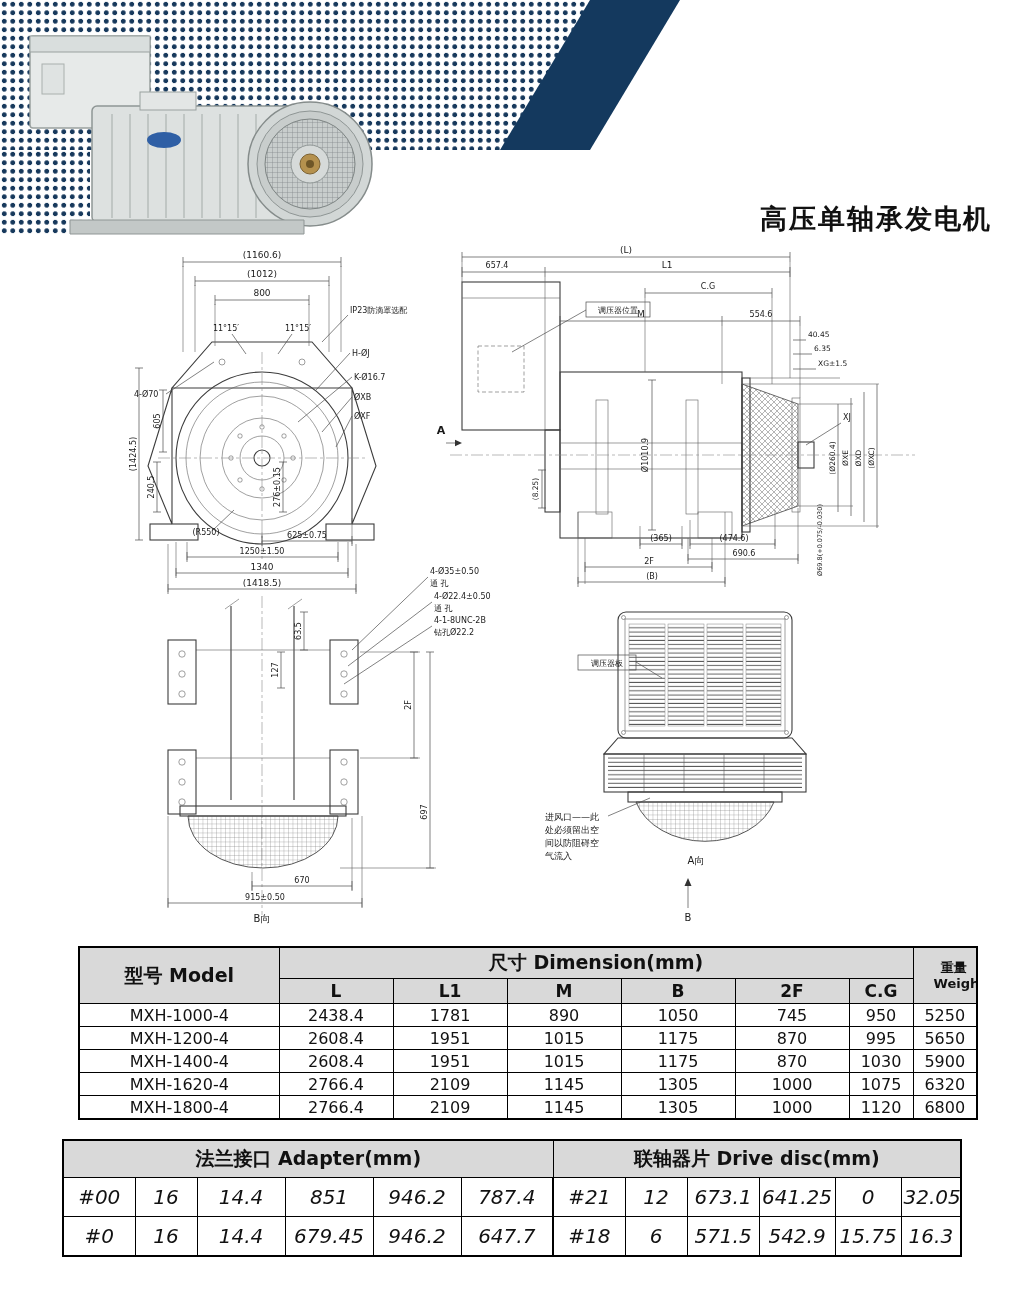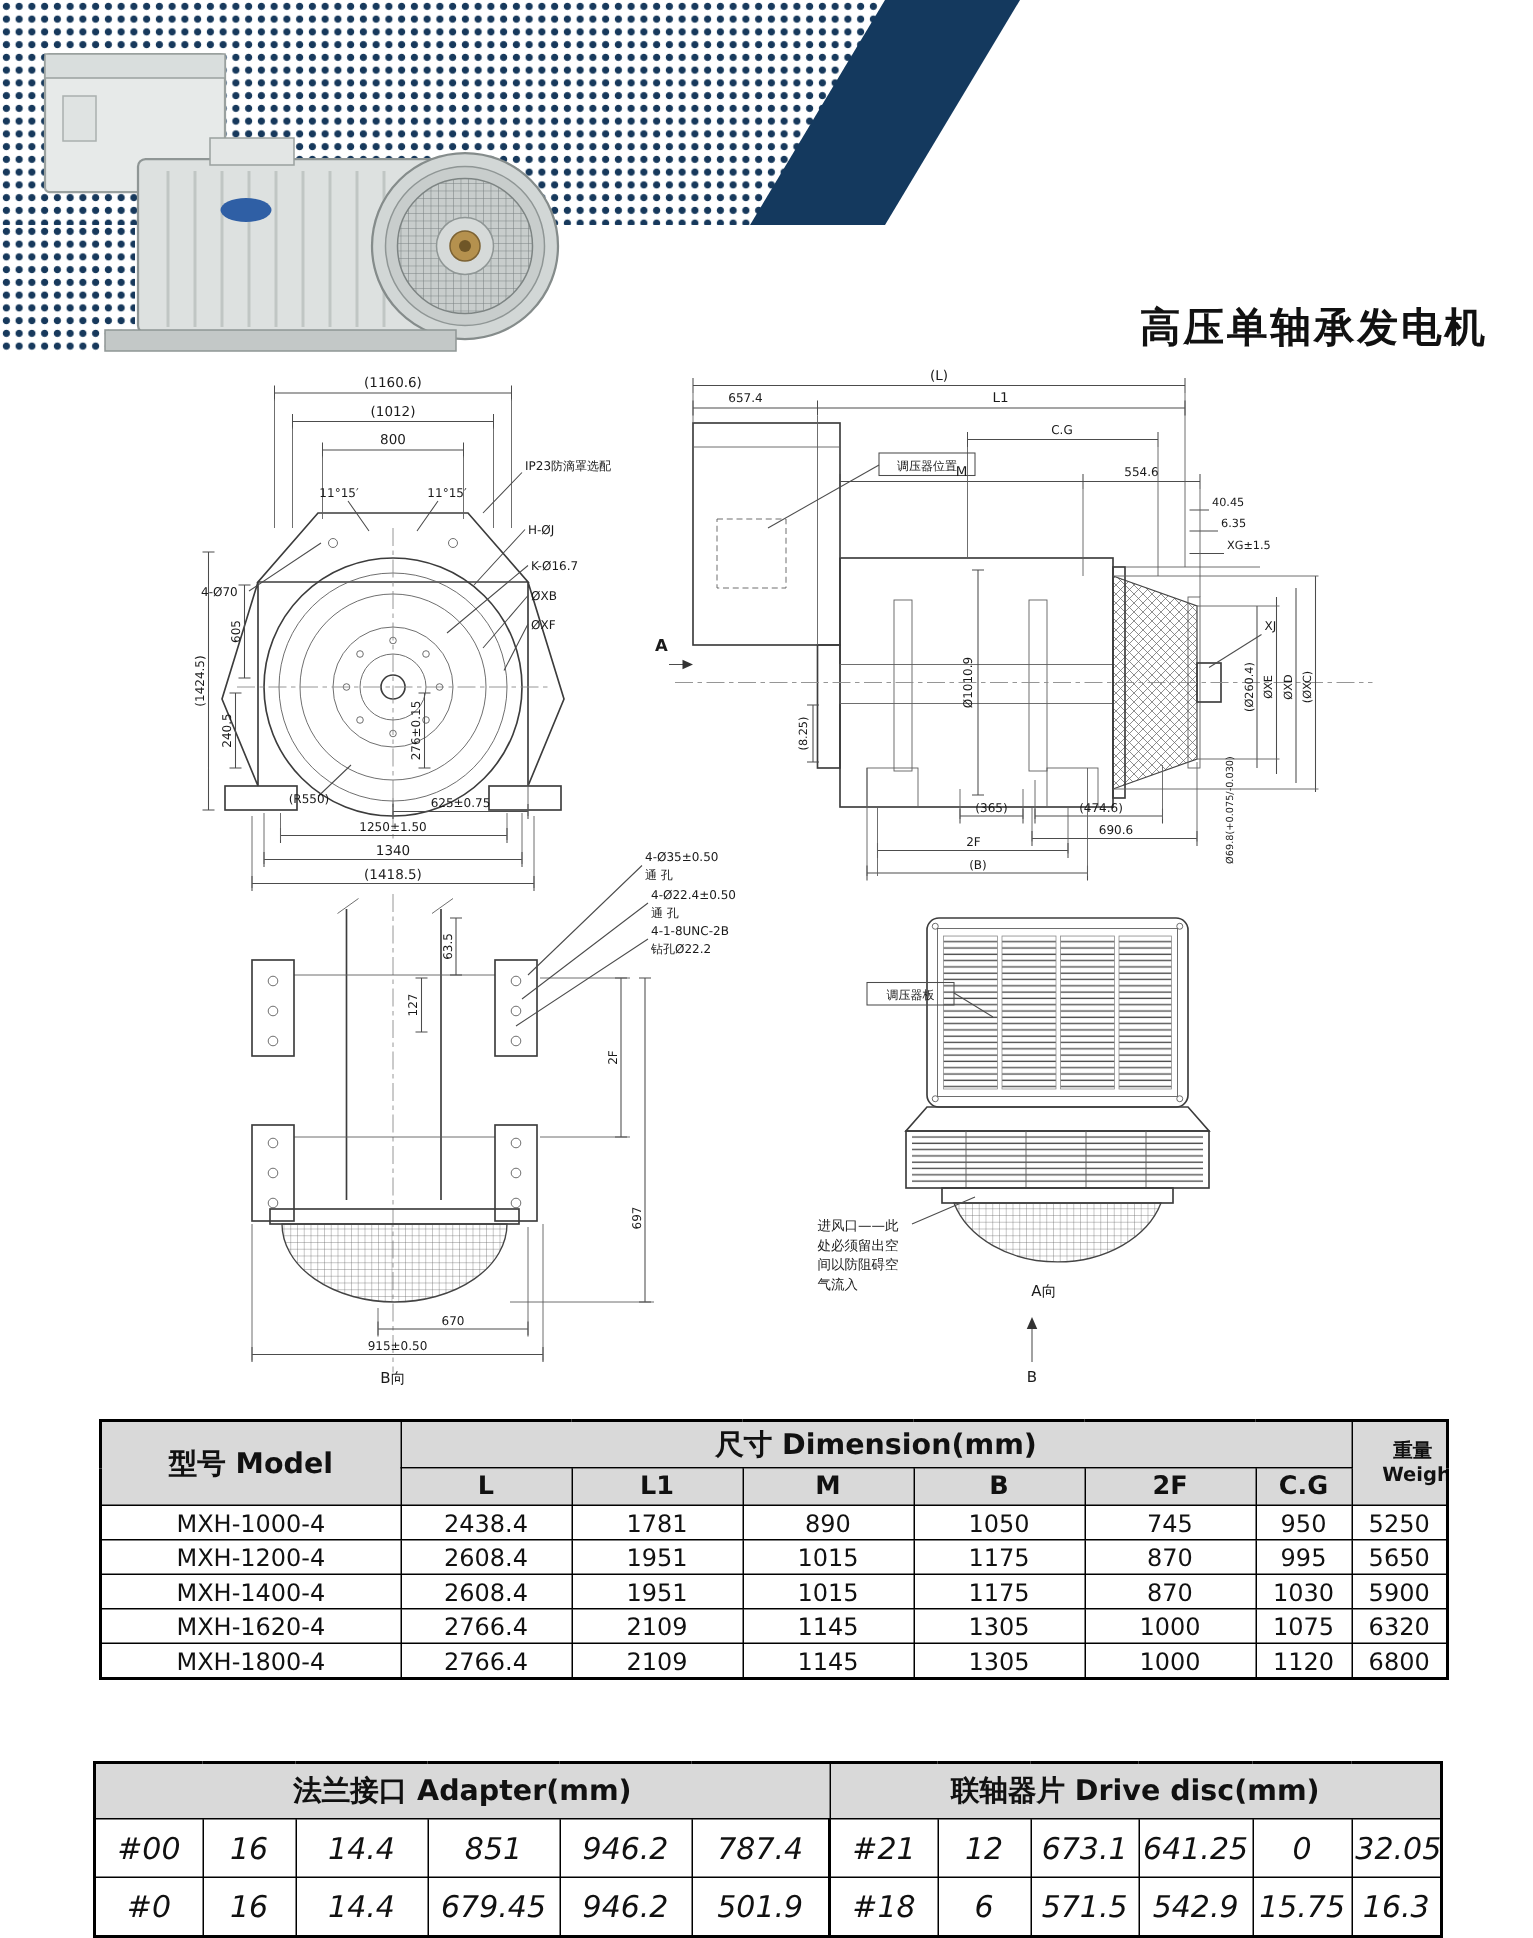--- a/index.html
+++ b/index.html
@@ -27,28 +27,28 @@
   .t65{font-size:6.5px}.t7{font-size:7.5px}.t8{font-size:8px}
   .t9{font-size:9px}.t10{font-size:10px}.t11{font-size:11px;font-weight:bold}
   .ln{stroke:#3c3c3c;stroke-width:1.1;fill:none}
   .tn{stroke:#5f5f5f;stroke-width:0.6;fill:none}
   .dm{stroke:#4c4c4c;stroke-width:0.7;fill:none}
   .cl{stroke:#8a8a8a;stroke-width:0.6;fill:none;stroke-dasharray:12 3 3 3}
   .dash{stroke-dasharray:4 2.5}
   
   table{border-collapse:collapse;position:absolute;table-layout:fixed;background:#fff;border:2px solid #000;}
   th,td{border:1px solid #000;text-align:center;vertical-align:middle;padding:0 2px;overflow:hidden;white-space:nowrap;}
-  #dimension-table{left:66px;top:946px;width:898px;}
+  #dimension-table{left:78px;top:946px;width:898px;}
   #dimension-table thead th{background:#d9d9d9;}
   #dimension-table .model-h{font-size:19px;font-weight:bold;}
   #dimension-table .dim-h{font-size:19px;font-weight:bold;height:30px;}
   #dimension-table .w-col{font-size:13px;font-weight:bold;line-height:1.2;padding-left:20px;}
   #dimension-table tr.sub th{font-size:17px;font-weight:bold;height:24px;}
   #dimension-table td{font-size:16px;height:22px;}
-  #adapter-table{left:62px;top:1174px;width:898px;border-radius:30px;}
+  #adapter-table{left:62px;top:1139px;width:898px;border-radius:30px;}
   #adapter-table tr.grp th{background:#d9d9d9;font-size:19px;font-weight:bold;height:36px;}
   #adapter-table tr.sub th{background:#fff;font-size:17px;font-weight:bold;height:36px;}
   #adapter-table td{font-size:20px;height:38px;font-style:italic;}
   #adapter-table tr.sub th:nth-child(7),#adapter-table td:nth-child(7){border-left:2px solid #000;}
 </style>
 </head>
 <body>
 
 <div id="halftone-top" class="halftone"></div>
 <div id="halftone-left" class="halftone"></div>
@@ -406,21 +406,21 @@
         <td>641.25</td>
         <td>0</td>
         <td>32.05</td>
       </tr>
       <tr>
         <td>#0</td>
         <td>16</td>
         <td>14.4</td>
         <td>679.45</td>
         <td>946.2</td>
-        <td>501.9</td>
+        <td>647.7</td>
         <td>#18</td>
         <td>6</td>
         <td>571.5</td>
         <td>542.9</td>
         <td>15.75</td>
         <td>16.3</td>
       </tr>
     </tbody>
 </table>
 

